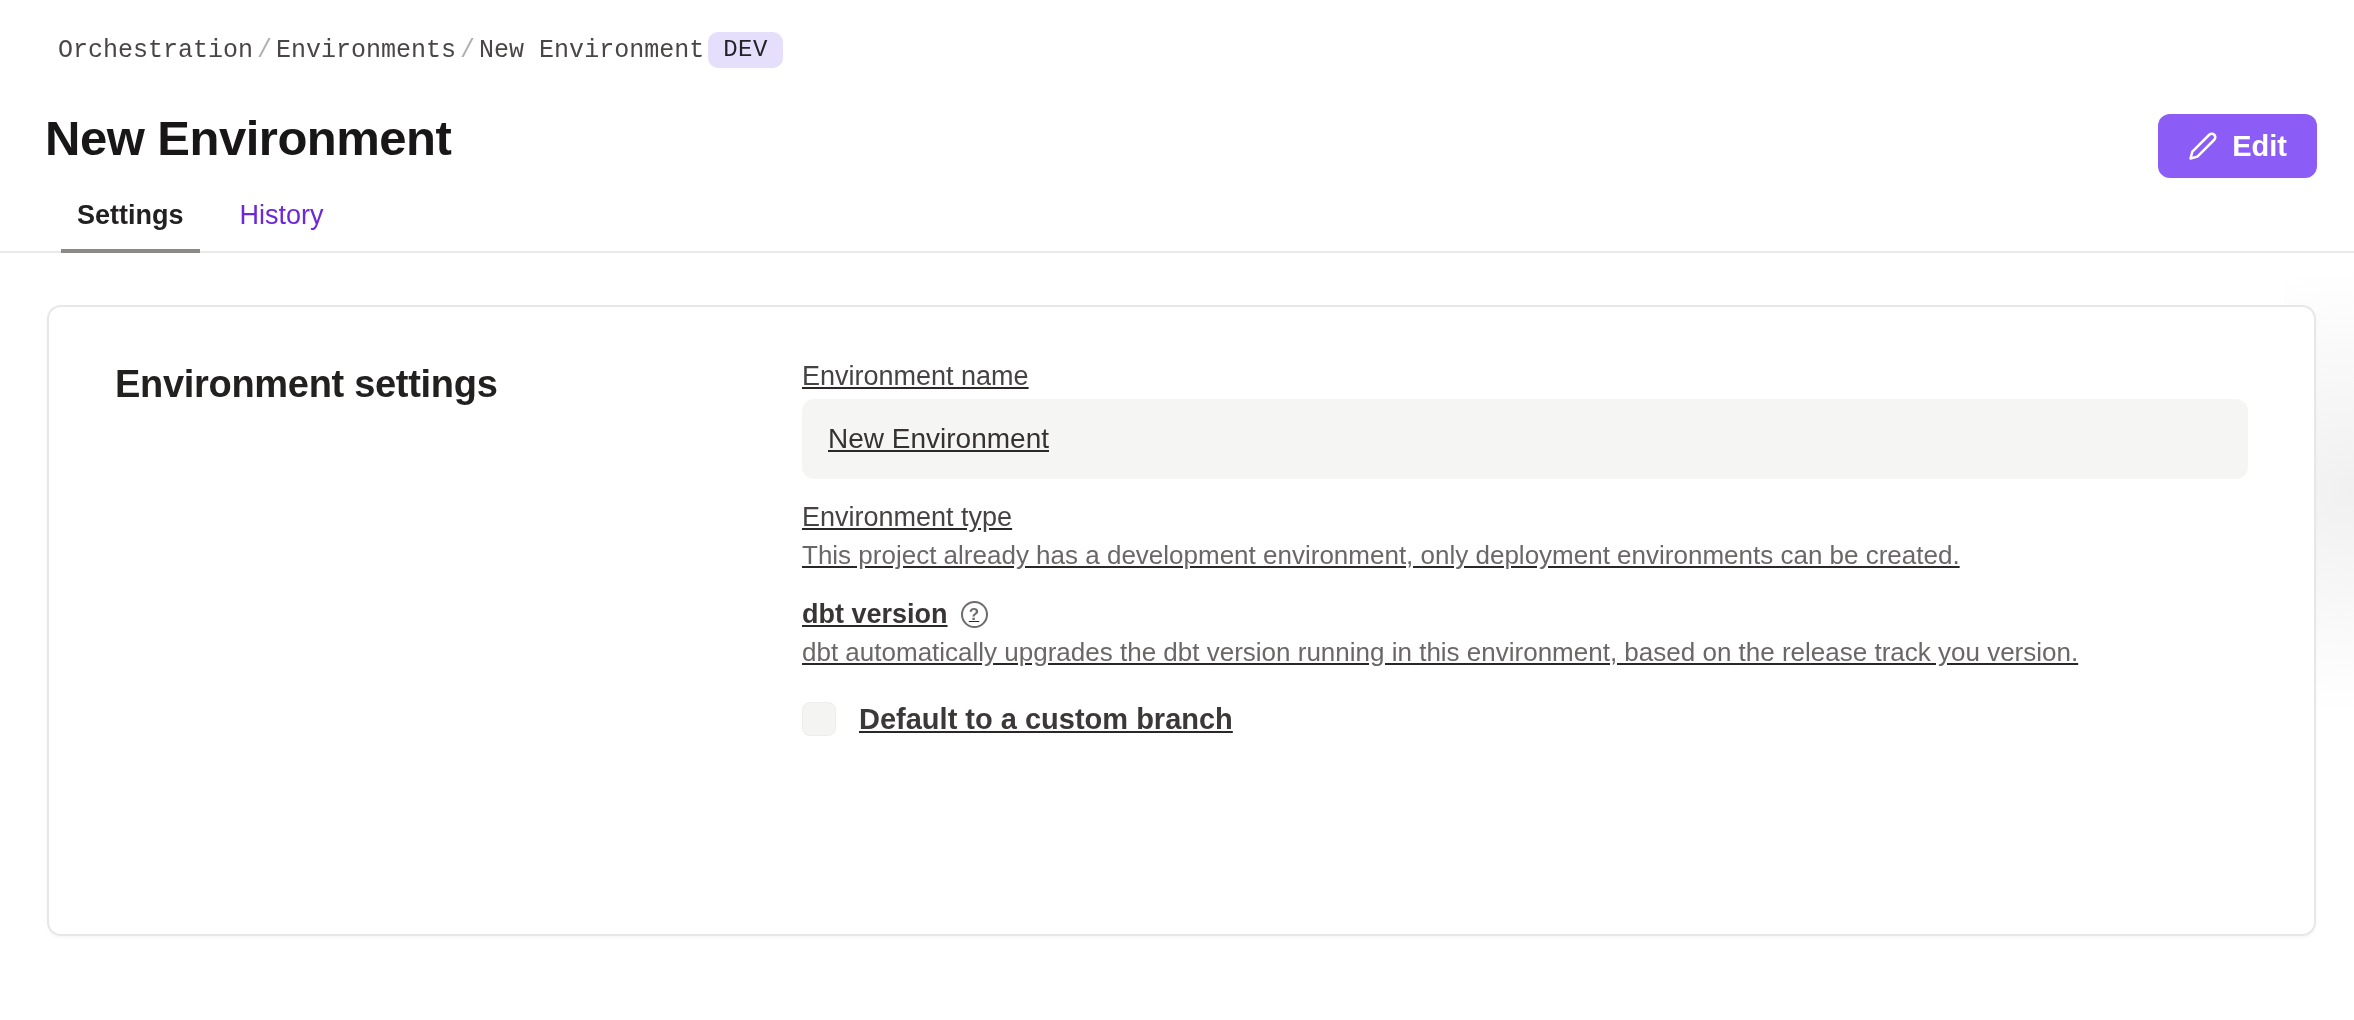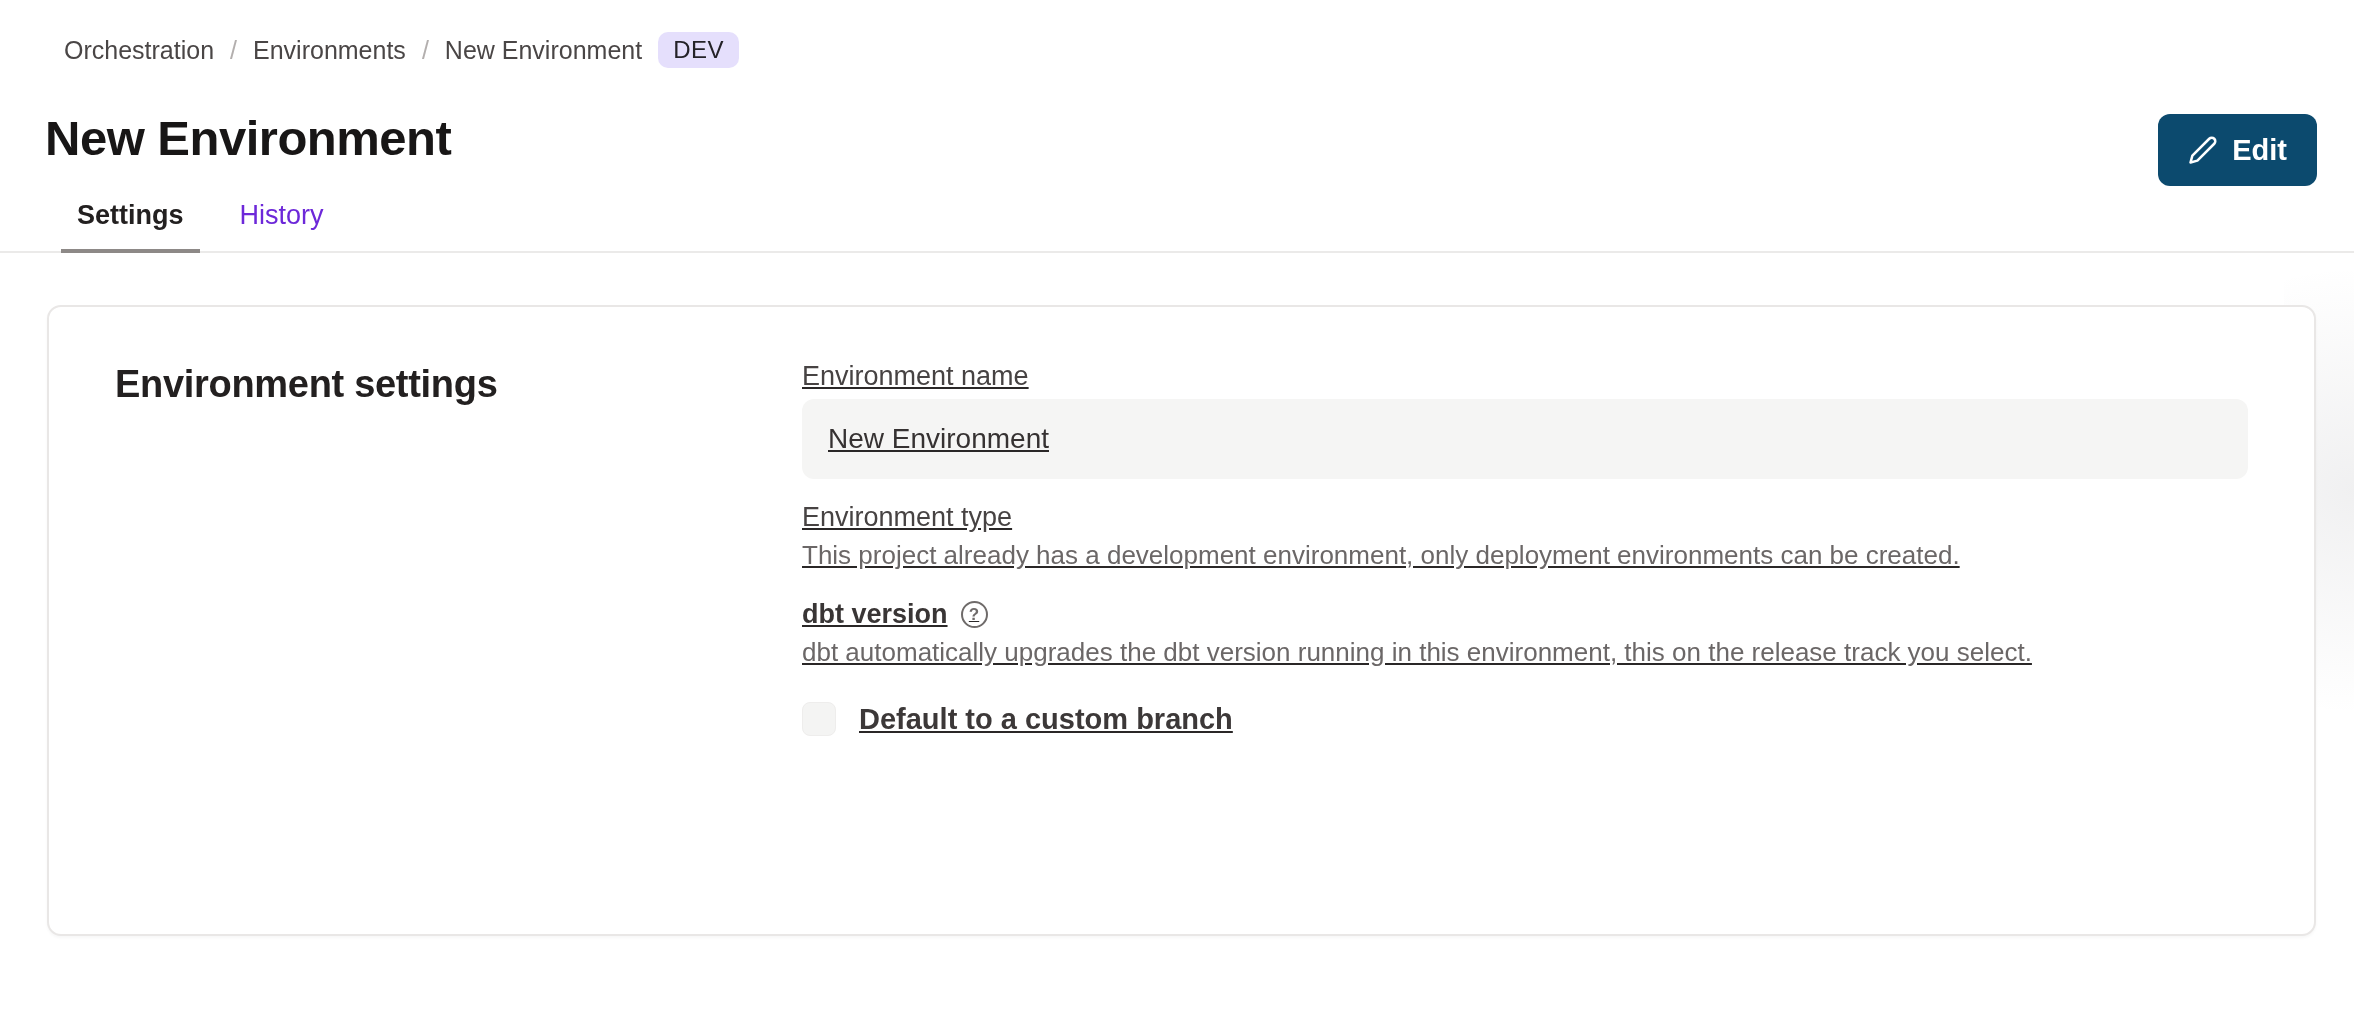--- a/index.html
+++ b/index.html
@@ -7,42 +7,42 @@
     width: 2354px; height: 1020px;
     background: #ffffff;
     font-family: "Liberation Sans", sans-serif;
     overflow: hidden;
     color: #2a2727;
     position: relative;
   }
 
   
   .breadcrumb {
-    position: absolute; left: 64px; top: 32px;
-    display: flex; align-items: center; gap: 16px;
-    font-size: 25px; color: #4a4646;
+    position: absolute; left: 58px; top: 32px;
+    display: flex; align-items: center; gap: 4px;
+    font-size: 25px; color: #4a4646; font-family: Liberation Mono, monospace;
   }
   .breadcrumb .crumb { color: #4a4646; cursor: pointer; }
   .breadcrumb .sep { color: #b3afae; }
   .badge-dev {
     background: #e5dffc; color: #242228;
     font-size: 24px; font-weight: 500; letter-spacing: 0.5px;
     padding: 6px 15px; border-radius: 10px; line-height: 1;
   }
 
   
   .page-title {
     position: absolute; left: 45px; top: 110px;
     font-size: 49px; font-weight: 700; color: #181616;
     letter-spacing: -0.5px;
   }
   .edit-btn {
     position: absolute; right: 37px; top: 114px;
-    height: 72px; padding: 0 30px;
-    background: #0c4a6e; color: #ffffff;
+    height: 64px; padding: 0 30px;
+    background: #8b5cf6; color: #ffffff;
     border: none; border-radius: 12px;
     display: flex; align-items: center; gap: 14px;
     font-size: 29px; font-weight: 600; cursor: pointer;
     font-family: "Liberation Sans", sans-serif;
   }
   .edit-btn svg { width: 30px; height: 30px; display: block; }
 
   
   .tabs {
     position: absolute; left: 0; top: 196px; width: 2354px;
@@ -164,21 +164,21 @@
     <div class="field-label">Environment name</div>
     <input class="text-input" type="text" value="New Environment" style="">
 
     <div class="field-label mt20">Environment type</div>
     <div class="helper">This project already has a development environment, only deployment environments can be created.</div>
 
     <div class="field-label bold mt26">
       <span>dbt version</span>
       <span class="help-icon">?</span>
     </div>
-    <div class="helper">dbt automatically upgrades the dbt version running in this environment, this on the release track you select.</div>
+    <div class="helper">dbt automatically upgrades the dbt version running in this environment, based on the release track you version.</div>
 
     <div class="checkbox-row">
       <div class="checkbox"></div>
       <div class="checkbox-label">Default to a custom branch</div>
     </div>
 
   </div>
 </section>
 
 </body></html>

